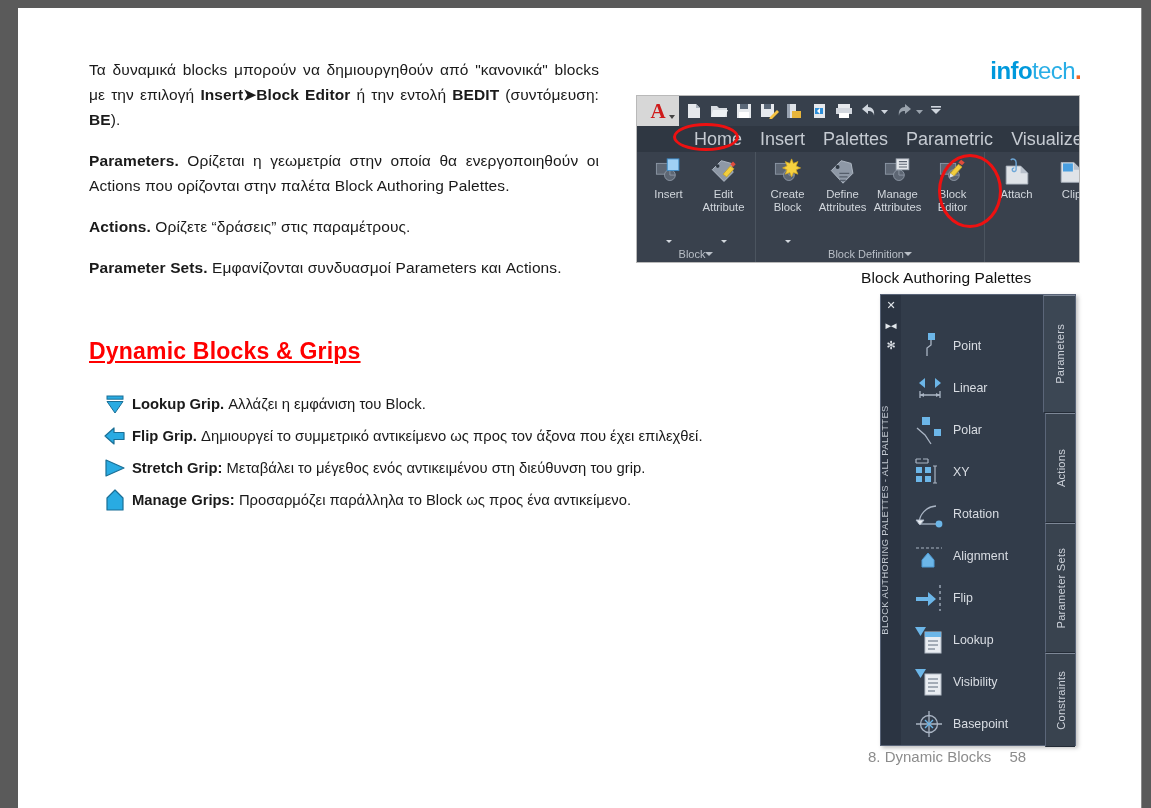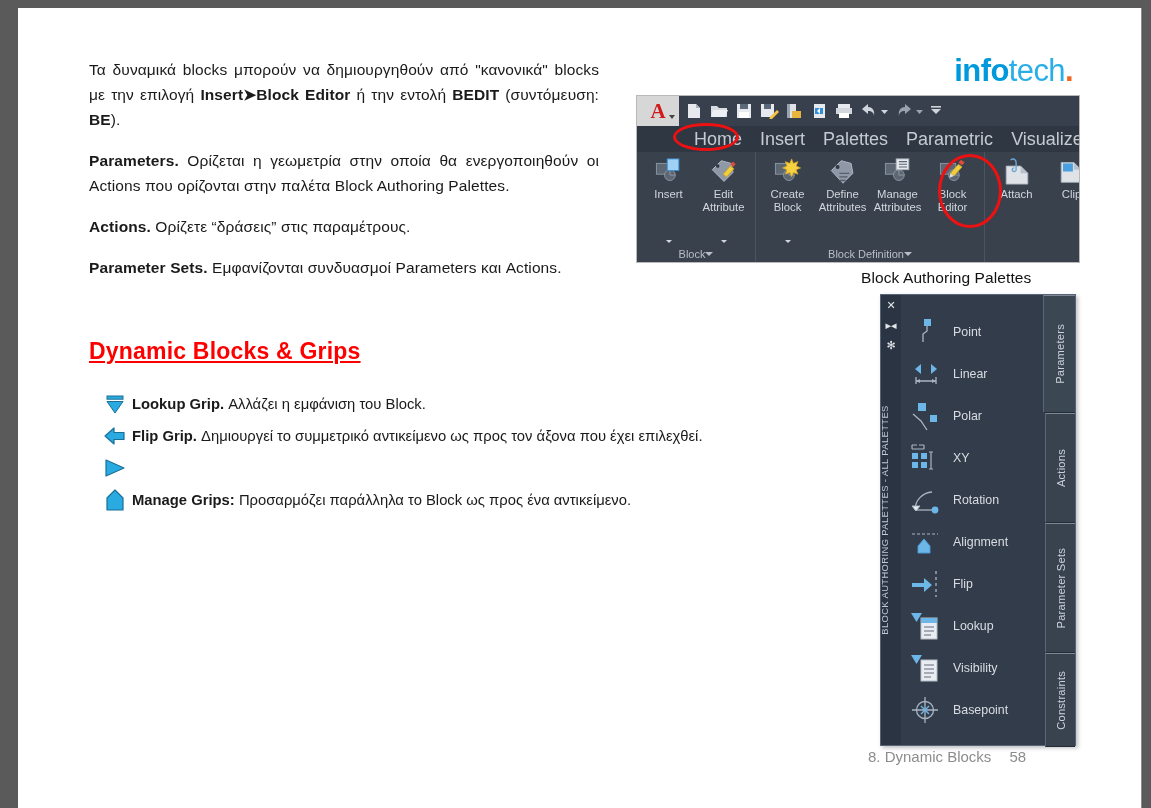--- a/index.html
+++ b/index.html
@@ -72,22 +72,22 @@
     font-size: 14.8px;
     color: #1a1a1a;
     line-height: 20px;
     white-space: nowrap;
   }
   .grip-text b { font-weight: bold; }
 
   
   #logo {
     position: absolute;
-    right: 68px; top: 46px;
-    font-size: 31px;
+    right: 60px; top: 46px;
+    font-size: 24px;
     letter-spacing: -0.6px;
     line-height: 34px;
   }
   #logo .lg-info { font-weight: bold; color: #0099DC; }
   #logo .lg-tech { font-weight: normal; color: #29AEE6; }
   #logo .lg-dot  { color: #F26522; font-weight: bold; }
 
   
   #ribbon {
     position: absolute;
@@ -208,21 +208,22 @@
     transform: translateY(-50%) rotate(180deg);
     writing-mode: vertical-rl;
     color: #c3c9d2; font-size: 9.4px;
     letter-spacing: 0.4px;
     white-space: nowrap;
     width: 20px; text-align: center;
   }
   #pal-body {
     position: absolute; left: 20px; top: 0;
     right: 32px; height: 100%;
-    padding-top: 16px;
+    padding-top: 30px;
+    text-align: center;
   }
   .pal-item {
     height: 42px;
     display: flex; align-items: center;
     padding-left: 8px;
   }
   .pi-ico { width: 40px; min-width: 40px; height: 30px; position: relative; }
   .pi-lab { color: #d9dde3; font-size: 12.4px; margin-left: 4px; }
   #pal-tabs {
     position: absolute; right: 0; top: 0;
@@ -288,20 +289,21 @@
           </svg>
         </span>
         <div class="grip-text"><b>Flip Grip.</b><span>  Δημιουργεί το συμμετρικό αντικείμενο ως προς τον άξονα που έχει επιλεχθεί.</span></div>
       </div>
       <div class="grip-row">
         <span class="grip-ico">
           <svg width="24" height="22" viewBox="0 0 24 22">
             <path d="M3 3l18 8-18 8z" fill="#29ABE2" stroke="#1a6f96" stroke-width="1.2" stroke-linejoin="round"></path>
           </svg>
         </span>
+        <div class="grip-text"><b>Stretch Grip:</b><span> Μεταβάλει το μέγεθος ενός αντικειμένου στη διεύθυνση του grip.</span></div>
       </div>
       <div class="grip-row">
         <span class="grip-ico">
           <svg width="22" height="24" viewBox="0 0 22 24">
             <path d="M11 2l8 8v12H3V10z" fill="#29ABE2" stroke="#1a6f96" stroke-width="1.2" stroke-linejoin="round"></path>
           </svg>
         </span>
         <div class="grip-text"><b>Manage Grips:</b><span> Προσαρμόζει παράλληλα το Block ως προς ένα αντικείμενο.</span></div>
       </div>
     </div>

